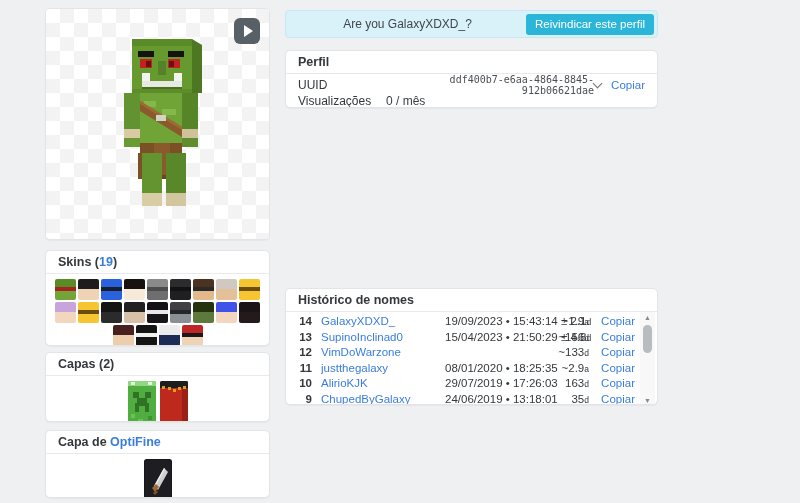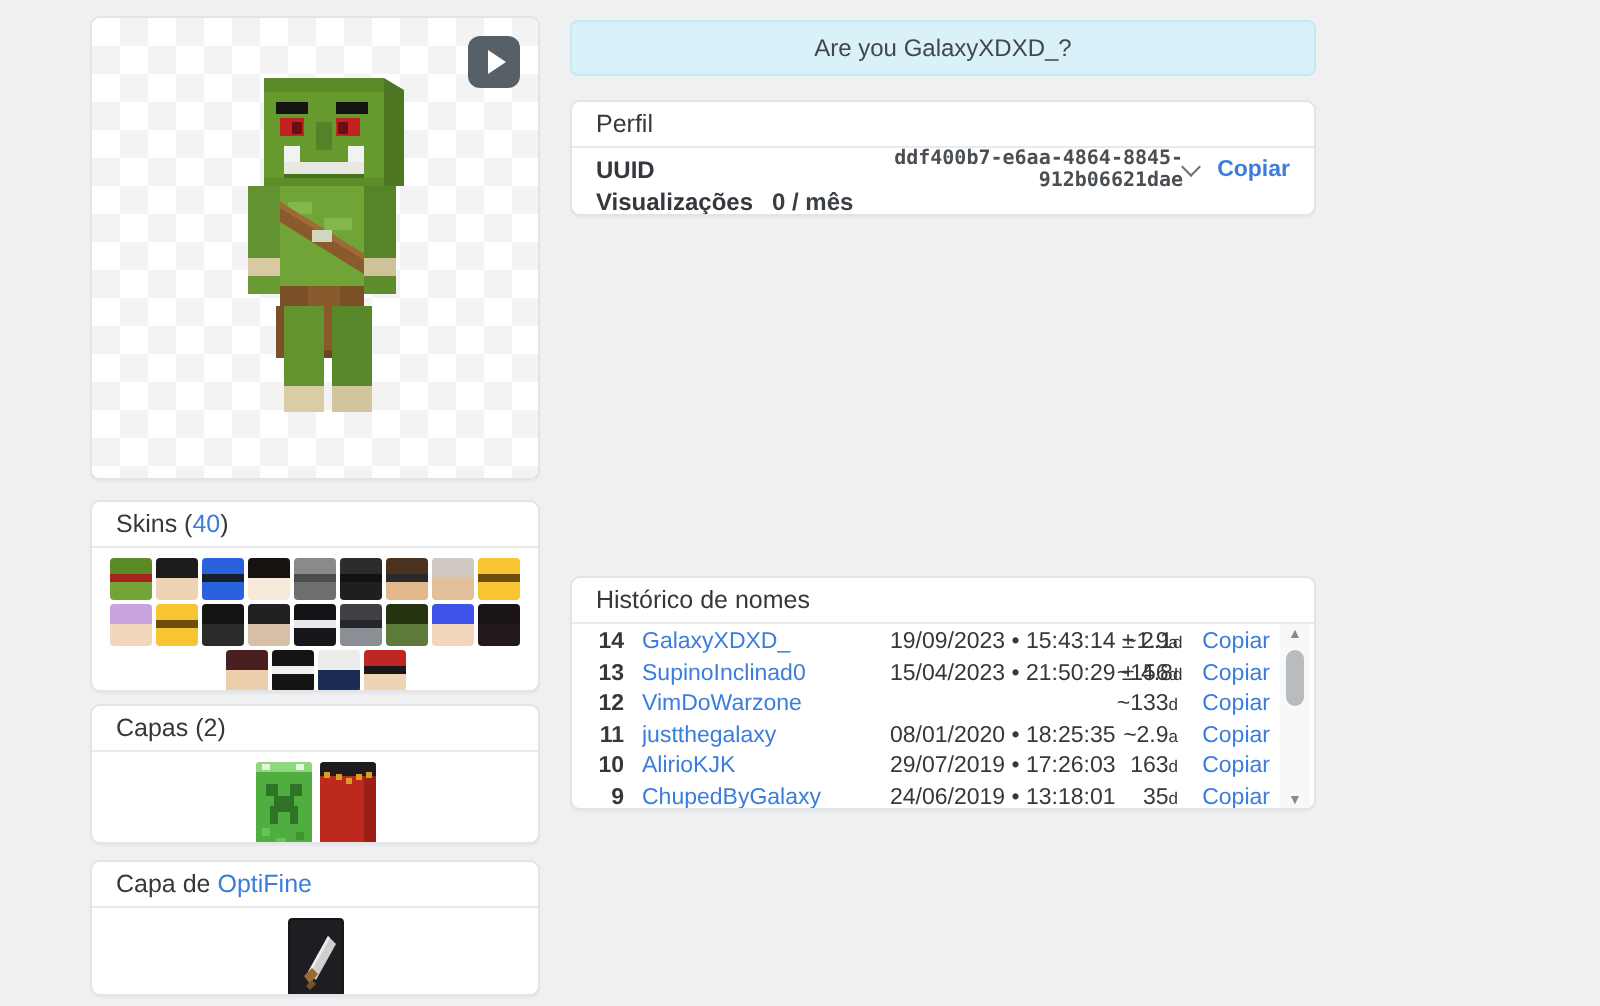--- a/index.html
+++ b/index.html
@@ -18,20 +18,21 @@
     border:1px solid #e2e4e7;
     border-radius:5px;
     box-shadow:0 1px 1px rgba(0,0,0,.04);
     overflow:hidden;
   }
   .card-header {
     padding:4px 12px;
     border-bottom:1px solid #e8eaec;
     font-size:12.5px;
     color:#34383c;
+    font-weight:bold;
   }
   a, .link { color:#3b7ddd; text-decoration:none; cursor:pointer; }
 
   
   #skin-card { left:45px; top:8px; width:225px; height:232px; }
   .checker {
     position:absolute; inset:0;
     background-color:#ffffff;
     background-image:
       linear-gradient(45deg, #f3f3f3 25%, transparent 25%, transparent 75%, #f3f3f3 75%),
@@ -71,21 +72,21 @@
     display:flex; align-items:center; padding:0 3px;justify-content:flex-end;
   }
   #claim-question { flex:1; text-align:center; color:#41474c; font-size:12px; }
   #claim-btn {
     height:21px; padding:0 9px; border:none; border-radius:3px;
     background:#2bb5d8; color:#fff; font-size:11.5px; cursor:pointer;
     font-family:"Liberation Sans", sans-serif;
   }
 
   #profile-card { left:285px; top:50px; width:373px; height:58px; }
-  .kv-body { padding:3px 12px 4px;font-weight:bold; }
+  .kv-body { padding:3px 12px 4px; }
   .kv-row { display:flex; align-items:center; height:16px; font-size:12px; }
   .kv-label { width:88px; color:#34383c; }
   .uuid-val {
     font-family:"DejaVu Sans Mono", monospace;
     font-size:10px; color:#4a4f54; letter-spacing:0;text-align:right;
   }
   .chev {
     width:7px; height:7px; margin:0 10px 3px auto;
     border-left:1.6px solid #6a7075; border-bottom:1.6px solid #6a7075;
     transform:rotate(-45deg); cursor:pointer; flex:none;
@@ -160,21 +161,21 @@
     <rect x="44" y="162" width="20" height="13" fill="#d9cda6"></rect>
     <rect x="68" y="162" width="20" height="13" fill="#d2c69f"></rect>
   </svg>
   <button id="play-btn">
     <span class="play-tri"></span>
   </button>
 </div>
 
 <div class="card" id="skins-card">
   <div class="card-header">
-    <span>Skins (</span><a class="link">40</a><span>)</span>
+    <span>Skins (</span><a class="link">19</a><span>)</span>
   </div>
   <div id="skins-grid">
       <div class="skin-row">
         <div class="skin-thumb" style="background: linear-gradient(rgb(90, 140, 37) 0px, rgb(90, 140, 37) 38%, rgb(169, 34, 34) 38%, rgb(169, 34, 34) 58%, rgb(116, 164, 55) 58%, rgb(116, 164, 55) 100%);"></div>
         <div class="skin-thumb" style="background: linear-gradient(rgb(30, 27, 28) 0px, rgb(30, 27, 28) 48%, rgb(239, 211, 181) 48%, rgb(239, 211, 181) 100%);"></div>
         <div class="skin-thumb" style="background: linear-gradient(rgb(42, 98, 221) 0px, rgb(42, 98, 221) 38%, rgb(22, 32, 44) 38%, rgb(22, 32, 44) 58%, rgb(42, 98, 221) 58%, rgb(42, 98, 221) 100%);"></div>
         <div class="skin-thumb" style="background: linear-gradient(rgb(23, 18, 15) 0px, rgb(23, 18, 15) 48%, rgb(247, 234, 217) 48%, rgb(247, 234, 217) 100%);"></div>
         <div class="skin-thumb" style="background: linear-gradient(rgb(138, 138, 138) 0px, rgb(138, 138, 138) 38%, rgb(76, 76, 76) 38%, rgb(76, 76, 76) 58%, rgb(110, 110, 110) 58%, rgb(110, 110, 110) 100%);"></div>
         <div class="skin-thumb" style="background: linear-gradient(rgb(44, 44, 46) 0px, rgb(44, 44, 46) 38%, rgb(18, 18, 20) 38%, rgb(18, 18, 20) 58%, rgb(31, 31, 33) 58%, rgb(31, 31, 33) 100%);"></div>
         <div class="skin-thumb" style="background: linear-gradient(rgb(76, 51, 32) 0px, rgb(76, 51, 32) 38%, rgb(42, 42, 42) 38%, rgb(42, 42, 42) 58%, rgb(227, 185, 139) 58%, rgb(227, 185, 139) 100%);"></div>
@@ -249,20 +250,21 @@
         <polygon points="10,27 20,9 21,10 11,28" fill="#ededed"></polygon>
         <polygon points="8,29 12,25 15,28 11,33" fill="#9a6b35"></polygon>
         <polygon points="9,34 12,31 14,33 11,36" fill="#7a5226"></polygon>
       </svg>
     </div>
   </div>
 </div>
 
 <div id="claim-banner">
   <span id="claim-question">Are you GalaxyXDXD_?</span>
+  <button id="claim-btn">Reivindicar este perfil</button>
 </div>
 
 <div class="card" id="profile-card">
   <div class="card-header">Perfil</div>
   <div class="kv-body">
     <div class="kv-row">
       <span class="kv-label">UUID</span>
       <span class="uuid-val">ddf400b7-e6aa-4864-8845-912b06621dae</span>
       <span class="chev"></span>
       <a class="copy-link">Copiar</a>

